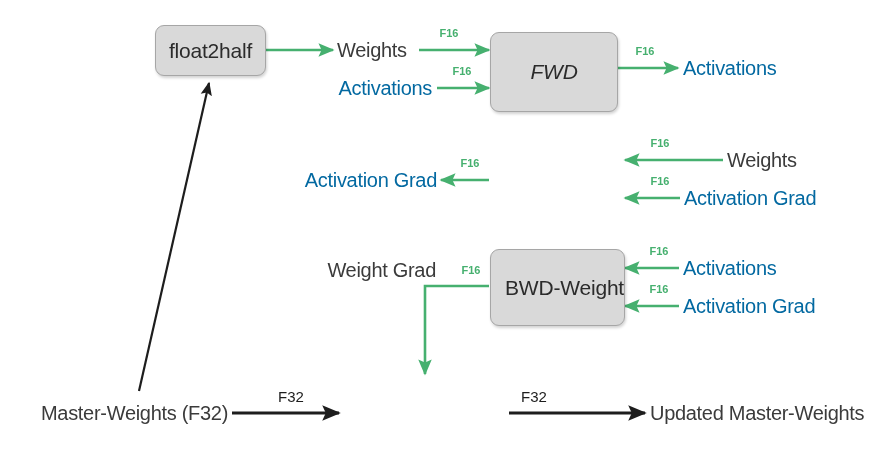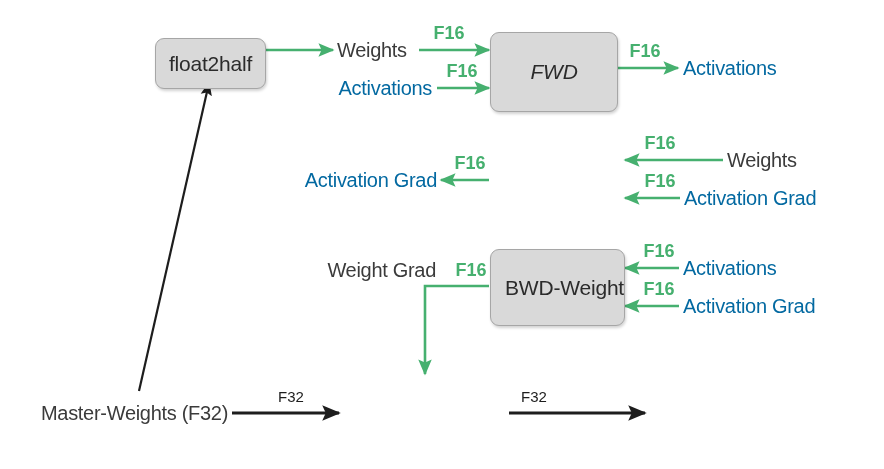--- a/index.html
+++ b/index.html
@@ -52,21 +52,21 @@
   }
   .lbl {
     position: absolute;
     font-size: 20px;
     letter-spacing: -0.3px;
     white-space: nowrap;
     line-height: 1;
   }
   .lbl.dark   { color: #3b3b3b; }
   .lbl.blue   { color: #0369a1; }
-  .lbl.f16    { color: #46b06f; font-size: 18px; font-weight: bold; letter-spacing: 0px; }
+  .lbl.f16    { color: #46b06f; font-size: 11px; font-weight: bold; letter-spacing: 0px; }
   .lbl.f32    { color: #1d1d1d; font-size: 15px; font-weight: normal; letter-spacing: 0px; }
   .lbl.r      { transform: translate(-100%, -50%); }
   .lbl.l      { transform: translate(0, -50%); }
   .lbl.c      { transform: translate(-50%, -50%); }
 </style>
 </head>
 <body>
 
 <div id="canvas">
 
@@ -95,21 +95,21 @@
 
     <g stroke="#1d1d1d" stroke-width="3" fill="none" marker-end="url(#ah-black)">
       <line x1="232" y1="413" x2="339" y2="413"></line>
       <line x1="509" y1="413" x2="645" y2="413"></line>
     </g>
     <g stroke="#1d1d1d" stroke-width="2.2" fill="none" marker-end="url(#ah-black)">
       <line x1="139" y1="391" x2="209" y2="83"></line>
     </g>
   </svg>
 
-  <div class="node gray" style="left:155px; top:38px; width:111px; height:51px;">
+  <div class="node gray" style="left:155px; top:25px; width:111px; height:51px;">
     <span>float2half</span>
   </div>
 
   <div class="node gray" style="left:490px; top:32px; width:128px; height:80px;font-style:italic;">
     <span>FWD</span>
   </div>
 
 
   <div class="node gray" style="left:490px; top:249px; width:135px; height:77px;justify-content:flex-end;">
     <span>BWD-Weight</span>
@@ -129,20 +129,21 @@
   <div class="lbl blue l" style="left:684px; top:198px;">Activation Grad</div>
 
   <div class="lbl dark r" style="left:436px; top:270px;">Weight Grad</div>
 
   <div class="lbl blue l" style="left:683px; top:268px;">Activations</div>
 
   <div class="lbl blue l" style="left:683px; top:306px;">Activation Grad</div>
 
   <div class="lbl dark r" style="left:228px; top:413px;">Master-Weights (F32)</div>
 
+  <div class="lbl dark l" style="left:650px; top:413px;">Updated Master-Weights</div>
 
   <div class="lbl f16 c" style="left:449px; top:33px;">F16</div>
 
   <div class="lbl f16 c" style="left:462px; top:71px;">F16</div>
 
   <div class="lbl f16 c" style="left:645px; top:51px;">F16</div>
 
   <div class="lbl f16 c" style="left:660px; top:143px;">F16</div>
 
   <div class="lbl f16 c" style="left:660px; top:181px;">F16</div>

